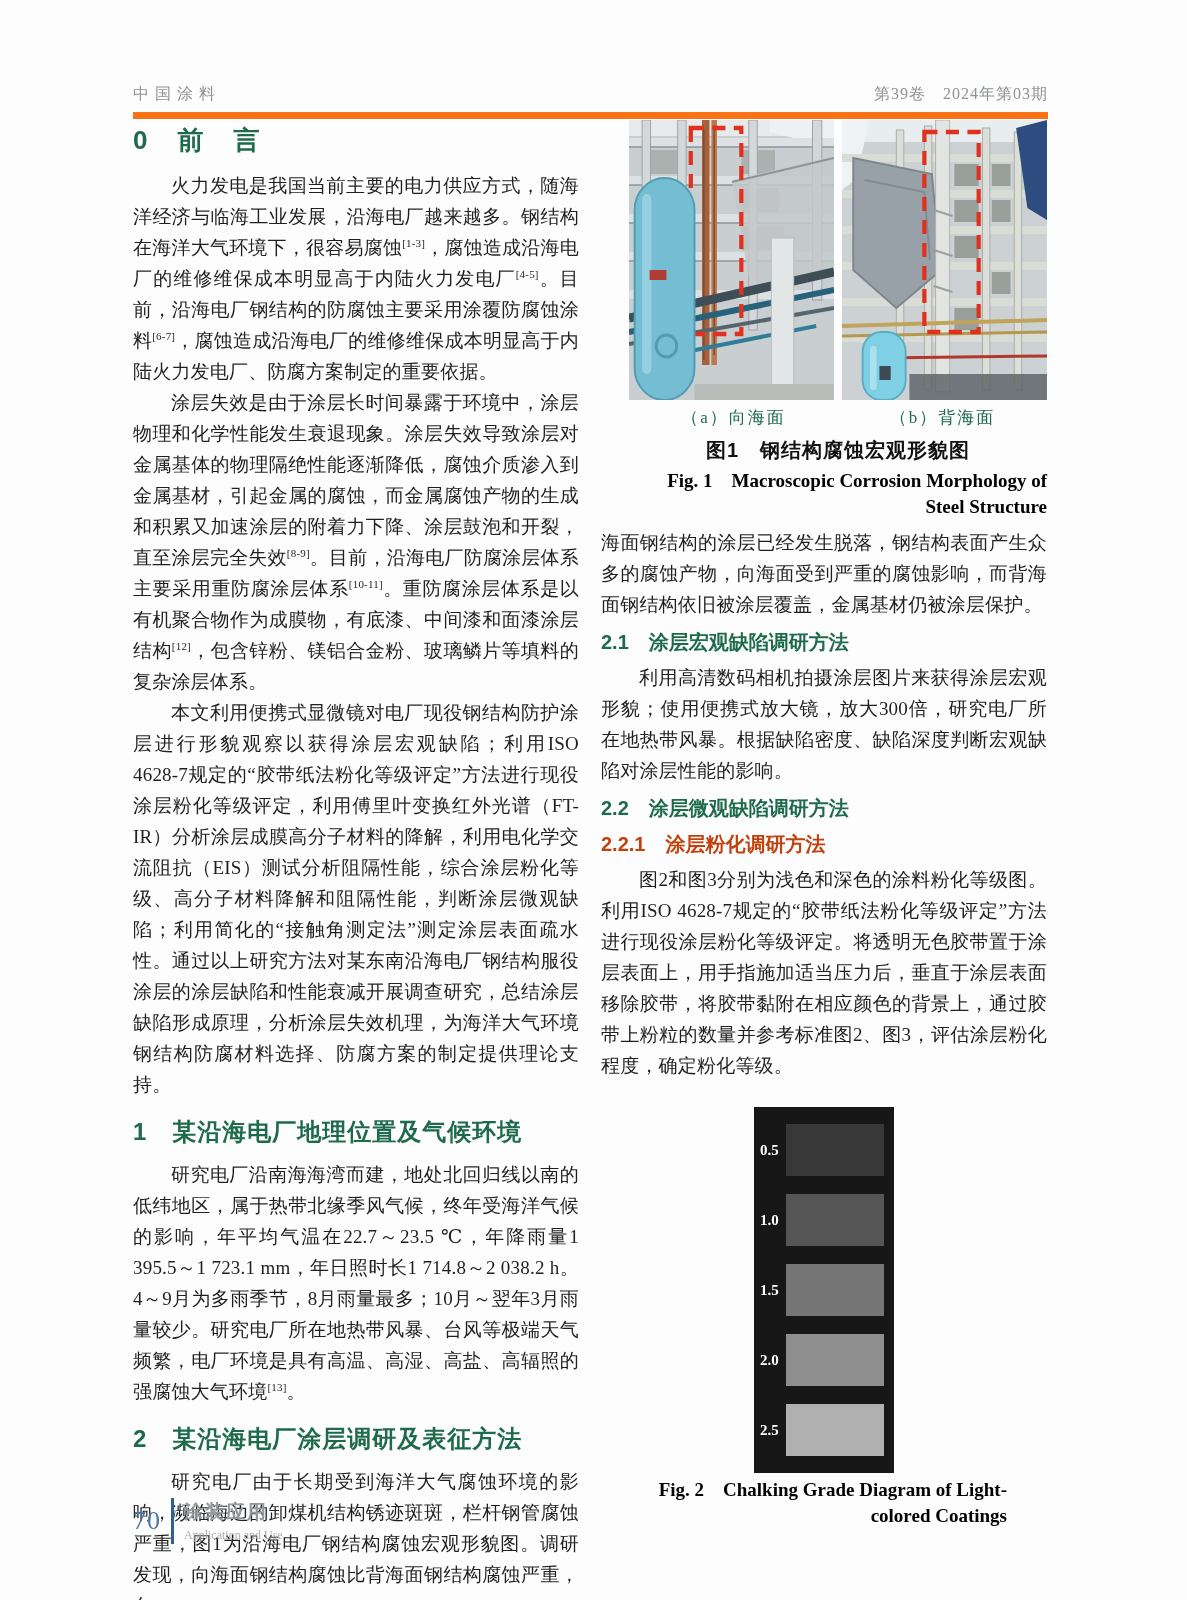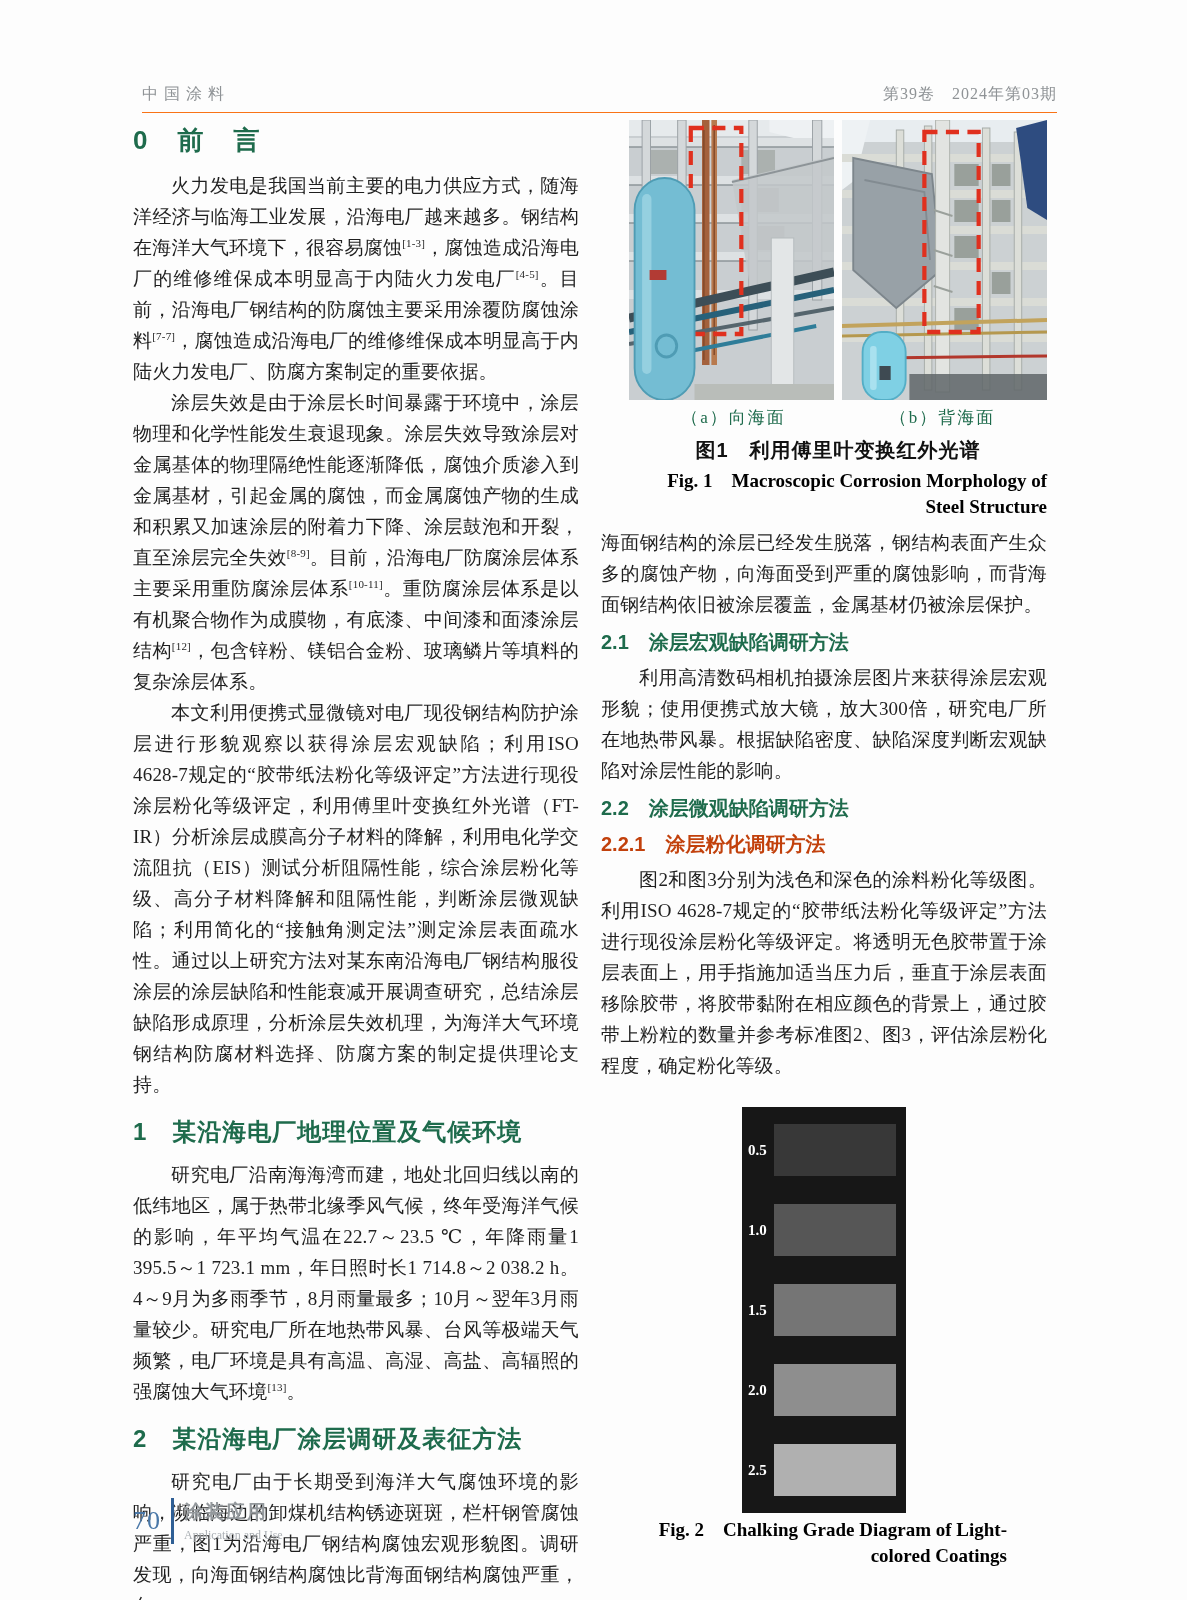--- a/index.html
+++ b/index.html
@@ -13,23 +13,23 @@
   html,body{margin:0;padding:0;}
   body{
     width:1187px;height:1600px;background:#ffffff;color:#1f1f1f;
     font-family:"Liberation Serif","DejaVu Serif",serif;
     position:relative;overflow:hidden;
   }
   .page{position:absolute;inset:0;background:#fdfdfd;}
 
   
   .page-header{
-    position:absolute;top:84px;left:142px;width:915px;
+    position:absolute;top:84px;left:133px;width:915px;
     display:flex;justify-content:space-between;align-items:center;
-    border-bottom:1px solid #f97316;padding-bottom:7px;
+    border-bottom:7px solid #f97316;padding-bottom:7px;
     color:var(--header-gray);font-size:16px;
   }
   .journal-name{letter-spacing:6px;}
   .issue-info{letter-spacing:1px;}
 
   
   .columns{
     position:absolute;top:120px;left:133px;width:915px;
     display:flex;gap:22px;
   }
@@ -72,23 +72,23 @@
   }
   .cap-en{
     text-align:right;margin-top:4px;
     font-weight:bold;font-size:19px;line-height:1.35;color:#000000;
   }
 
   
   .fig2{margin-top:26px;}
   .panels{display:flex;justify-content:center;gap:42px;}
   .panel{
-    width:164px;background:#171717;
+    width:140px;background:#171717;
     padding:17px 10px 17px 4px;
-    display:flex;flex-direction:column;gap:28px;
+    display:flex;flex-direction:column;gap:18px;
   }
   .swatch-row{display:flex;align-items:center;}
   .swatch-label{
     width:28px;padding-left:2px;color:#ffffff;
     font-family:"Liberation Serif","DejaVu Serif",serif;
     font-weight:bold;font-size:15px;
   }
   .swatch-box{flex:1;height:52px;}
 
   
@@ -117,21 +117,21 @@
 
   <header class="page-header">
     <span class="journal-name">中国涂料</span>
     <span class="issue-info">第39卷　2024年第03期</span>
   </header>
 
   <div class="columns">
 
     <div class="col">
       <h2 class="sec-h main-h">0　前　言</h2>
-      <p class="para indent"><span>火力发电是我国当前主要的电力供应方式，随海洋经济与临海工业发展，沿海电厂越来越多。钢结构在海洋大气环境下，很容易腐蚀</span><sup>[1-3]</sup><span>，腐蚀造成沿海电厂的维修维保成本明显高于内陆火力发电厂</span><sup>[4-5]</sup><span>。目前，沿海电厂钢结构的防腐蚀主要采用涂覆防腐蚀涂料</span><sup>[7-7]</sup><span>，腐蚀造成沿海电厂的维修维保成本明显高于内陆火力发电厂、防腐方案制定的重要依据。</span></p>
+      <p class="para indent"><span>火力发电是我国当前主要的电力供应方式，随海洋经济与临海工业发展，沿海电厂越来越多。钢结构在海洋大气环境下，很容易腐蚀</span><sup>[1-3]</sup><span>，腐蚀造成沿海电厂的维修维保成本明显高于内陆火力发电厂</span><sup>[4-5]</sup><span>。目前，沿海电厂钢结构的防腐蚀主要采用涂覆防腐蚀涂料</span><sup>[6-7]</sup><span>，腐蚀造成沿海电厂的维修维保成本明显高于内陆火力发电厂、防腐方案制定的重要依据。</span></p>
       <p class="para indent"><span>涂层失效是由于涂层长时间暴露于环境中，涂层物理和化学性能发生衰退现象。涂层失效导致涂层对金属基体的物理隔绝性能逐渐降低，腐蚀介质渗入到金属基材，引起金属的腐蚀，而金属腐蚀产物的生成和积累又加速涂层的附着力下降、涂层鼓泡和开裂，直至涂层完全失效</span><sup>[8-9]</sup><span>。目前，沿海电厂防腐涂层体系主要采用重防腐涂层体系</span><sup>[10-11]</sup><span>。重防腐涂层体系是以有机聚合物作为成膜物，有底漆、中间漆和面漆涂层结构</span><sup>[12]</sup><span>，包含锌粉、镁铝合金粉、玻璃鳞片等填料的复杂涂层体系。</span></p>
       <p class="para indent"><span>本文利用便携式显微镜对电厂现役钢结构防护涂层进行形貌观察以获得涂层宏观缺陷；利用ISO 4628-7规定的“胶带纸法粉化等级评定”方法进行现役涂层粉化等级评定，利用傅里叶变换红外光谱（FT-IR）分析涂层成膜高分子材料的降解，利用电化学交流阻抗（EIS）测试分析阻隔性能，综合涂层粉化等级、高分子材料降解和阻隔性能，判断涂层微观缺陷；利用简化的“接触角测定法”测定涂层表面疏水性。通过以上研究方法对某东南沿海电厂钢结构服役涂层的涂层缺陷和性能衰减开展调查研究，总结涂层缺陷形成原理，分析涂层失效机理，为海洋大气环境钢结构防腐材料选择、防腐方案的制定提供理论支持。</span></p>
       <h2 class="sec-h">1　某沿海电厂地理位置及气候环境</h2>
       <p class="para indent"><span>研究电厂沿南海海湾而建，地处北回归线以南的低纬地区，属于热带北缘季风气候，终年受海洋气候的影响，年平均气温在22.7～23.5 ℃，年降雨量1 395.5～1 723.1 mm，年日照时长1 714.8～2 038.2 h。4～9月为多雨季节，8月雨量最多；10月～翌年3月雨量较少。研究电厂所在地热带风暴、台风等极端天气频繁，电厂环境是具有高温、高湿、高盐、高辐照的强腐蚀大气环境</span><sup>[13]</sup><span>。</span></p>
       <h2 class="sec-h">2　某沿海电厂涂层调研及表征方法</h2>
       <p class="para indent"><span>研究电厂由于长期受到海洋大气腐蚀环境的影响，濒临海边的卸煤机结构锈迹斑斑，栏杆钢管腐蚀严重，图1为沿海电厂钢结构腐蚀宏观形貌图。调研发现，向海面钢结构腐蚀比背海面钢结构腐蚀严重，向</span></p>
     </div>
 
     <div class="col">
 
@@ -251,21 +251,21 @@
             <rect x="30" y="226" width="7" height="44" rx="3" fill="#aee2ef" opacity="0.9"></rect>
             <rect x="40" y="246" width="12" height="14" fill="#3e4a52"></rect>
 
             <rect x="72" y="254" width="147" height="26" fill="#5f6669" opacity="0.85"></rect>
           </svg>
         </div>
         <div class="photo-labels">
           <span>（a）向海面</span>
           <span>（b）背海面</span>
         </div>
-        <figcaption class="cap-zh">图1　利用傅里叶变换红外光谱</figcaption>
+        <figcaption class="cap-zh">图1　钢结构腐蚀宏观形貌图</figcaption>
         <figcaption class="cap-en">Fig. 1　Macroscopic Corrosion Morphology of Steel Structure</figcaption>
       </figure>
 
       <p class="para"><span>海面钢结构的涂层已经发生脱落，钢结构表面产生众多的腐蚀产物，向海面受到严重的腐蚀影响，而背海面钢结构依旧被涂层覆盖，金属基材仍被涂层保护。</span></p>
       <h3 class="sub-h green">2.1　涂层宏观缺陷调研方法</h3>
       <p class="para indent"><span>利用高清数码相机拍摄涂层图片来获得涂层宏观形貌；使用便携式放大镜，放大300倍，研究电厂所在地热带风暴。根据缺陷密度、缺陷深度判断宏观缺陷对涂层性能的影响。</span></p>
       <h3 class="sub-h green">2.2　涂层微观缺陷调研方法</h3>
       <h3 class="sub-h dark">2.2.1　涂层粉化调研方法</h3>
       <p class="para indent"><span>图2和图3分别为浅色和深色的涂料粉化等级图。利用ISO 4628-7规定的“胶带纸法粉化等级评定”方法进行现役涂层粉化等级评定。将透明无色胶带置于涂层表面上，用手指施加适当压力后，垂直于涂层表面移除胶带，将胶带黏附在相应颜色的背景上，通过胶带上粉粒的数量并参考标准图2、图3，评估涂层粉化程度，确定粉化等级。</span></p>
 

